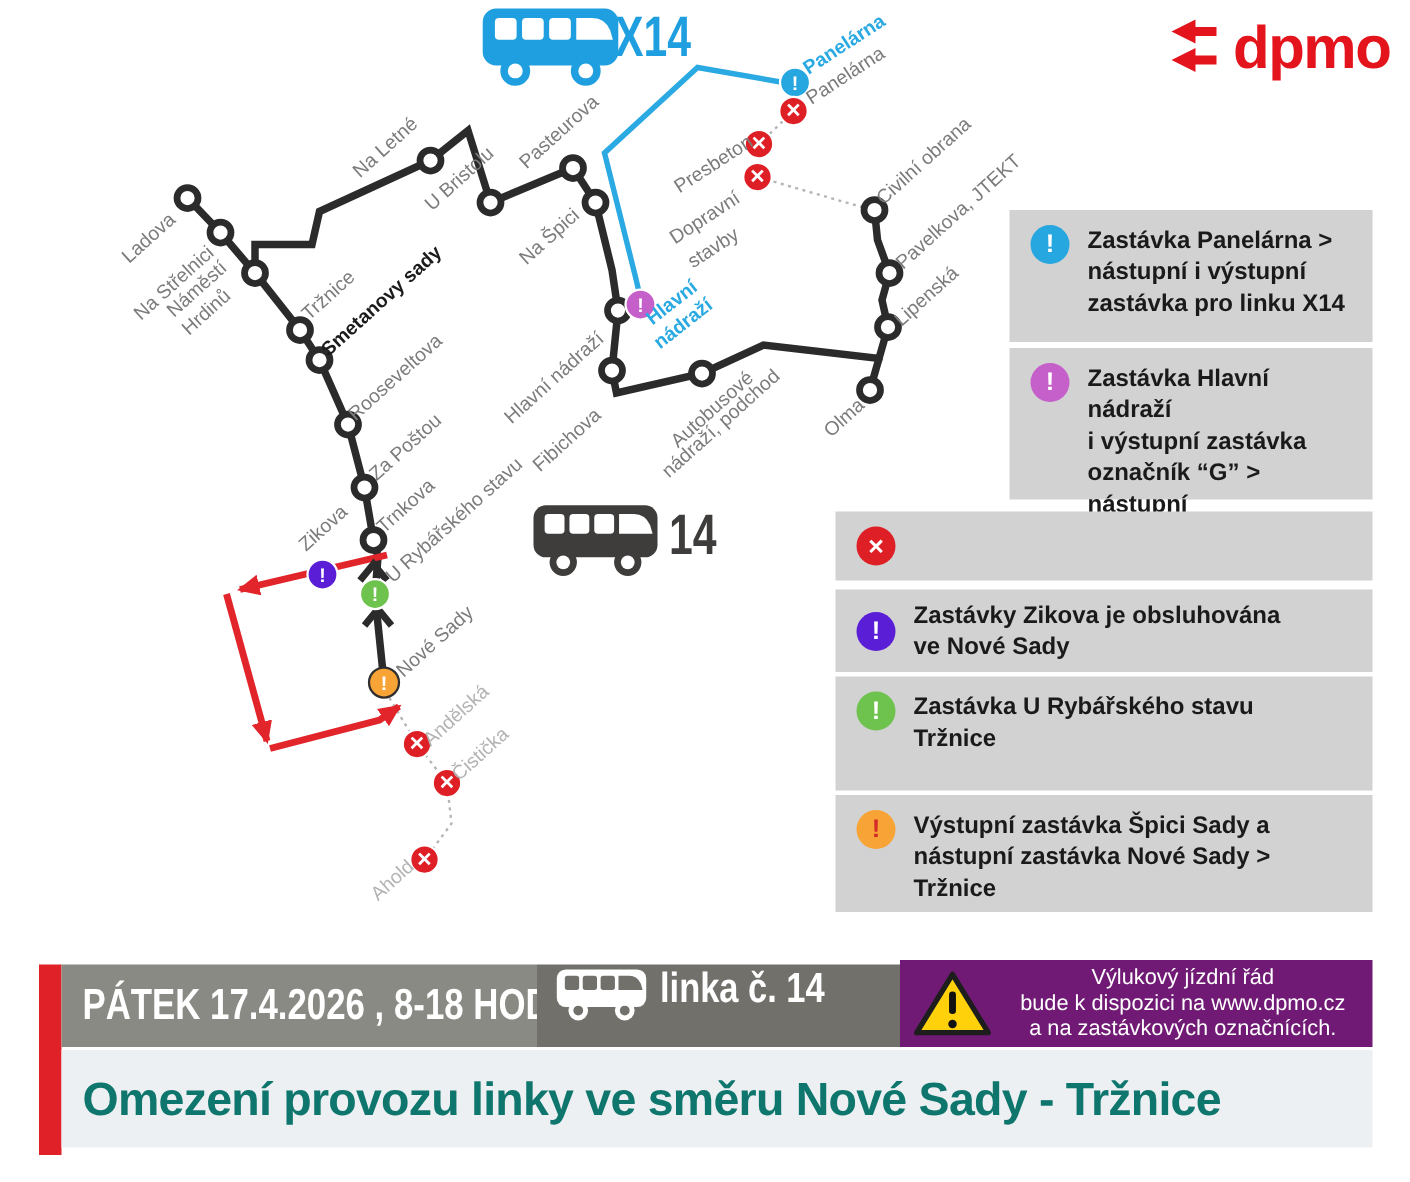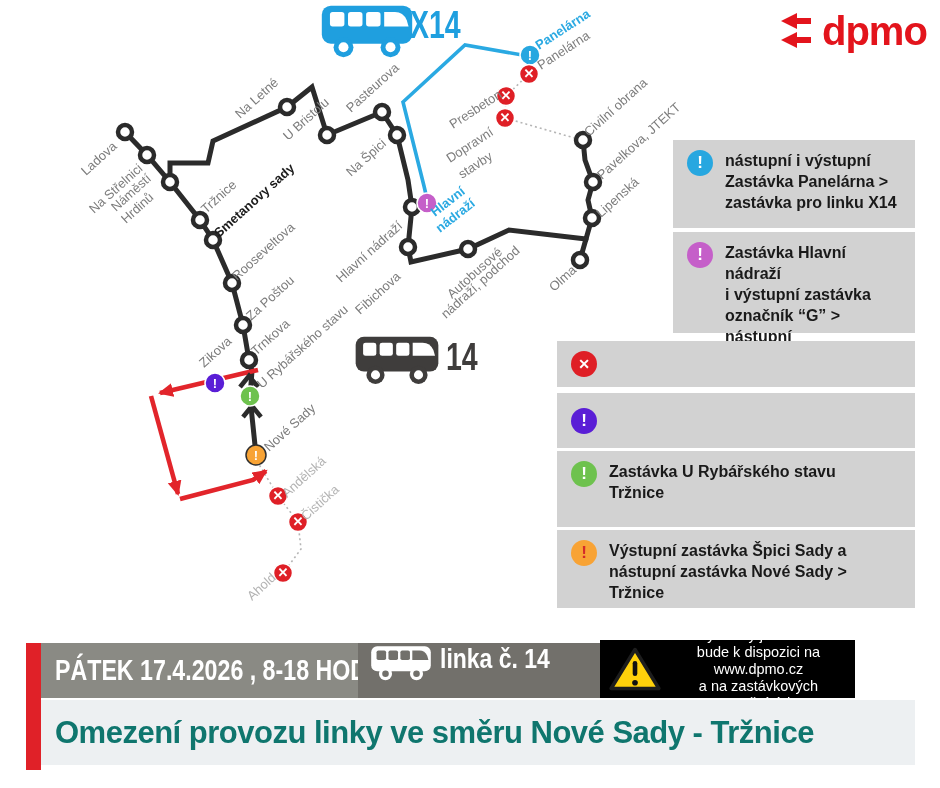--- a/index.html
+++ b/index.html
@@ -59,21 +59,21 @@
   .bar-date{left:41px;top:643px;width:317px;height:55px;background:#8a8a84;
             display:flex;align-items:center;}
   .bar-date span{display:inline-block;color:#fff;font-weight:bold;font-size:29px;
             margin-left:14px;transform:scaleX(.8);transform-origin:left center;
             white-space:nowrap;}
   .bar-line{left:358px;top:643px;width:242px;height:55px;background:#72706b;
             display:flex;align-items:flex-start;gap:8px;}
   .bar-line svg{margin-left:12px;}
   .bar-line span{display:inline-block;color:#fff;font-weight:bold;font-size:28px;
             transform:scaleX(.82);transform-origin:left center;white-space:nowrap;}
-  .bar-notice{left:600px;top:640px;width:255px;height:58px;background:#000000;
+  .bar-notice{left:600px;top:640px;width:315px;height:58px;background:#701a75;
             display:flex;align-items:center;}
   .bar-notice svg{margin-left:8px;flex:0 0 54px;}
   .notice-text{flex:1;color:#fff;font-size:14.5px;line-height:17px;text-align:center;}
   .notice-text span{display:block;}
   .title-strip{left:41px;top:700px;width:874px;height:65px;background:#edf0f2;
             display:flex;align-items:center;}
   .title-strip h1{margin:0 0 0 14px;font-size:31px;color:#0f766e;letter-spacing:-.5px;}
 </style>
 </head>
 <body>
@@ -202,39 +202,43 @@
 
 <svg id="logo" class="abs" width="160" height="46" viewBox="0 0 160 46">
   <path class="lg" d="M21,5 L21,10 L35,10 L35,16 L21,16 L21,21 L5,13 Z"></path>
   <path class="lg" d="M21,24 L21,29 L7,29 L7,35 L21,35 L21,40 L37,32 Z" transform="scale(-1,1) translate(-42,0)"></path>
   <text class="lg" x="46" y="37" font-size="40">dpmo</text>
 </svg>
 
 <div class="legend-box lb1">
   <span class="licon li-blue">!</span>
   <div class="llines">
+    <span>Zastávka Panelárna  &gt;</span>
     <span>nástupní i výstupní</span>
-    <span>Zastávka Panelárna  &gt;</span>
     <span>zastávka pro linku X14</span>
   </div>
 </div>
 <div class="legend-box lb2">
   <span class="licon li-magenta">!</span>
   <div class="llines">
     <span>Zastávka Hlavní nádraží</span>
     <span>i výstupní zastávka</span>
     <span>označník “G” &gt; nástupní</span>
     <span>pro linku X14</span>
   </div>
 </div>
 <div class="legend-box lb3">
   <span class="licon li-redx">✕</span>
 </div>
 <div class="legend-box lb4">
   <span class="licon li-violet">!</span>
+  <div class="llines">
+    <span>Zastávky Zikova je obsluhována</span>
+    <span>ve Nové Sady</span>
+  </div>
 </div>
 <div class="legend-box lb5">
   <span class="licon li-green">!</span>
   <div class="llines">
     <span>Zastávka U Rybářského stavu</span>
     <span>Tržnice</span>
   </div>
 </div>
 <div class="legend-box lb6">
   <span class="licon li-orange">!</span>

